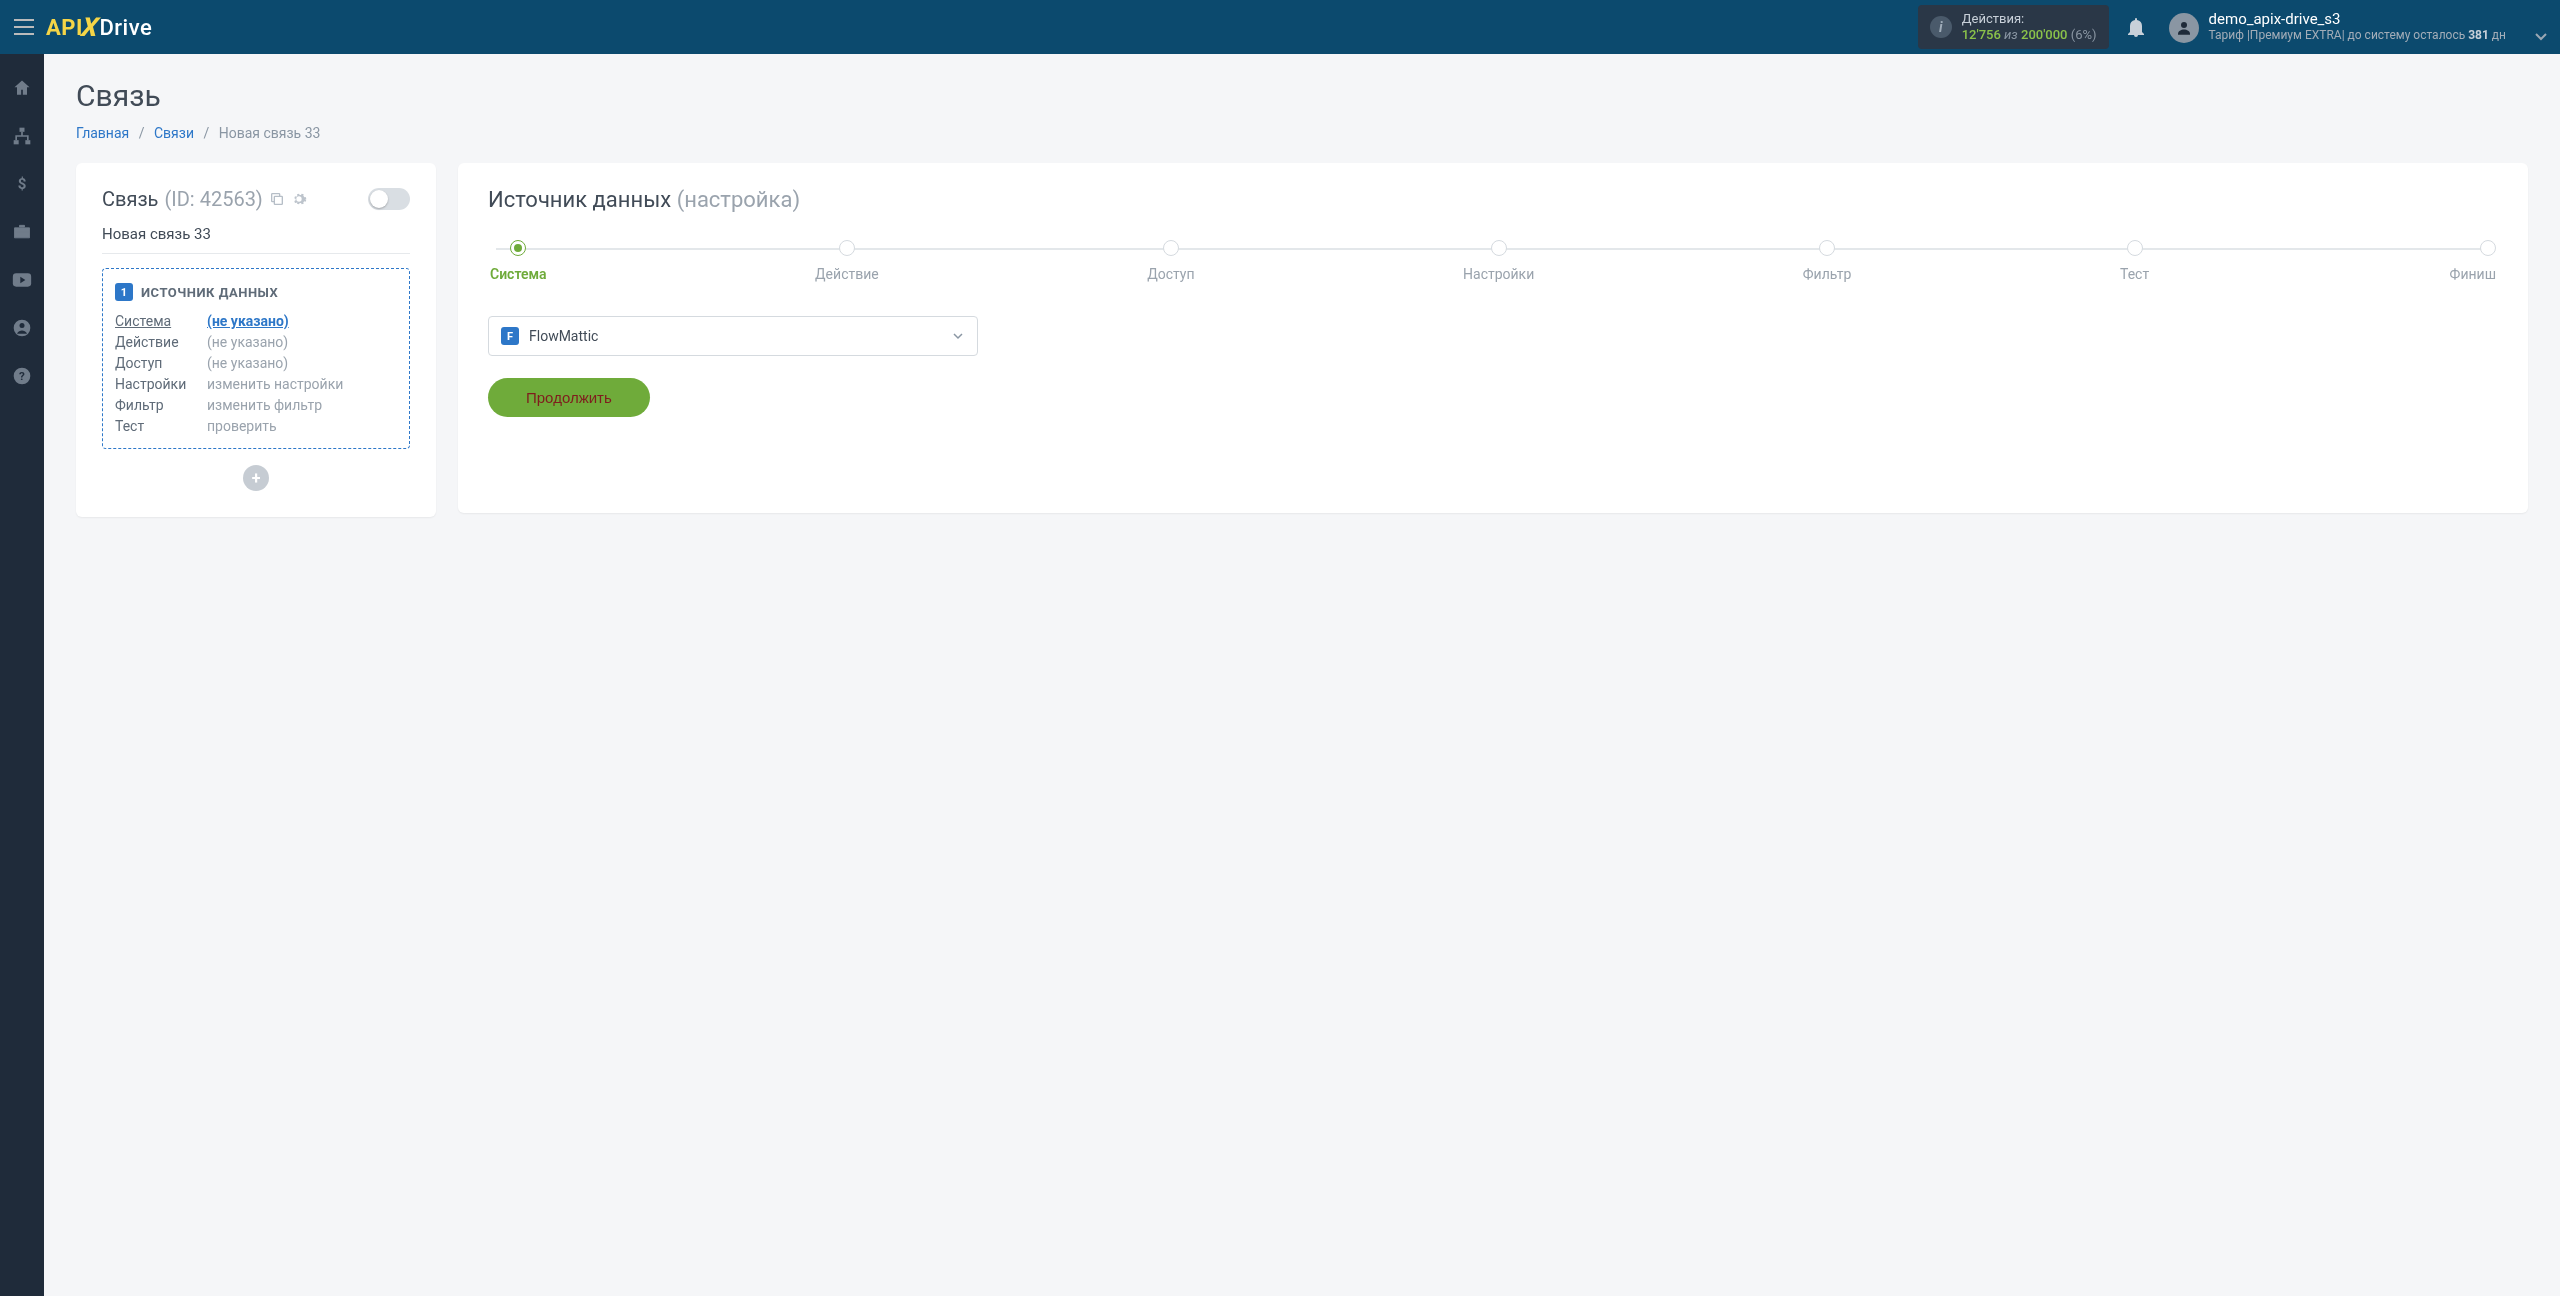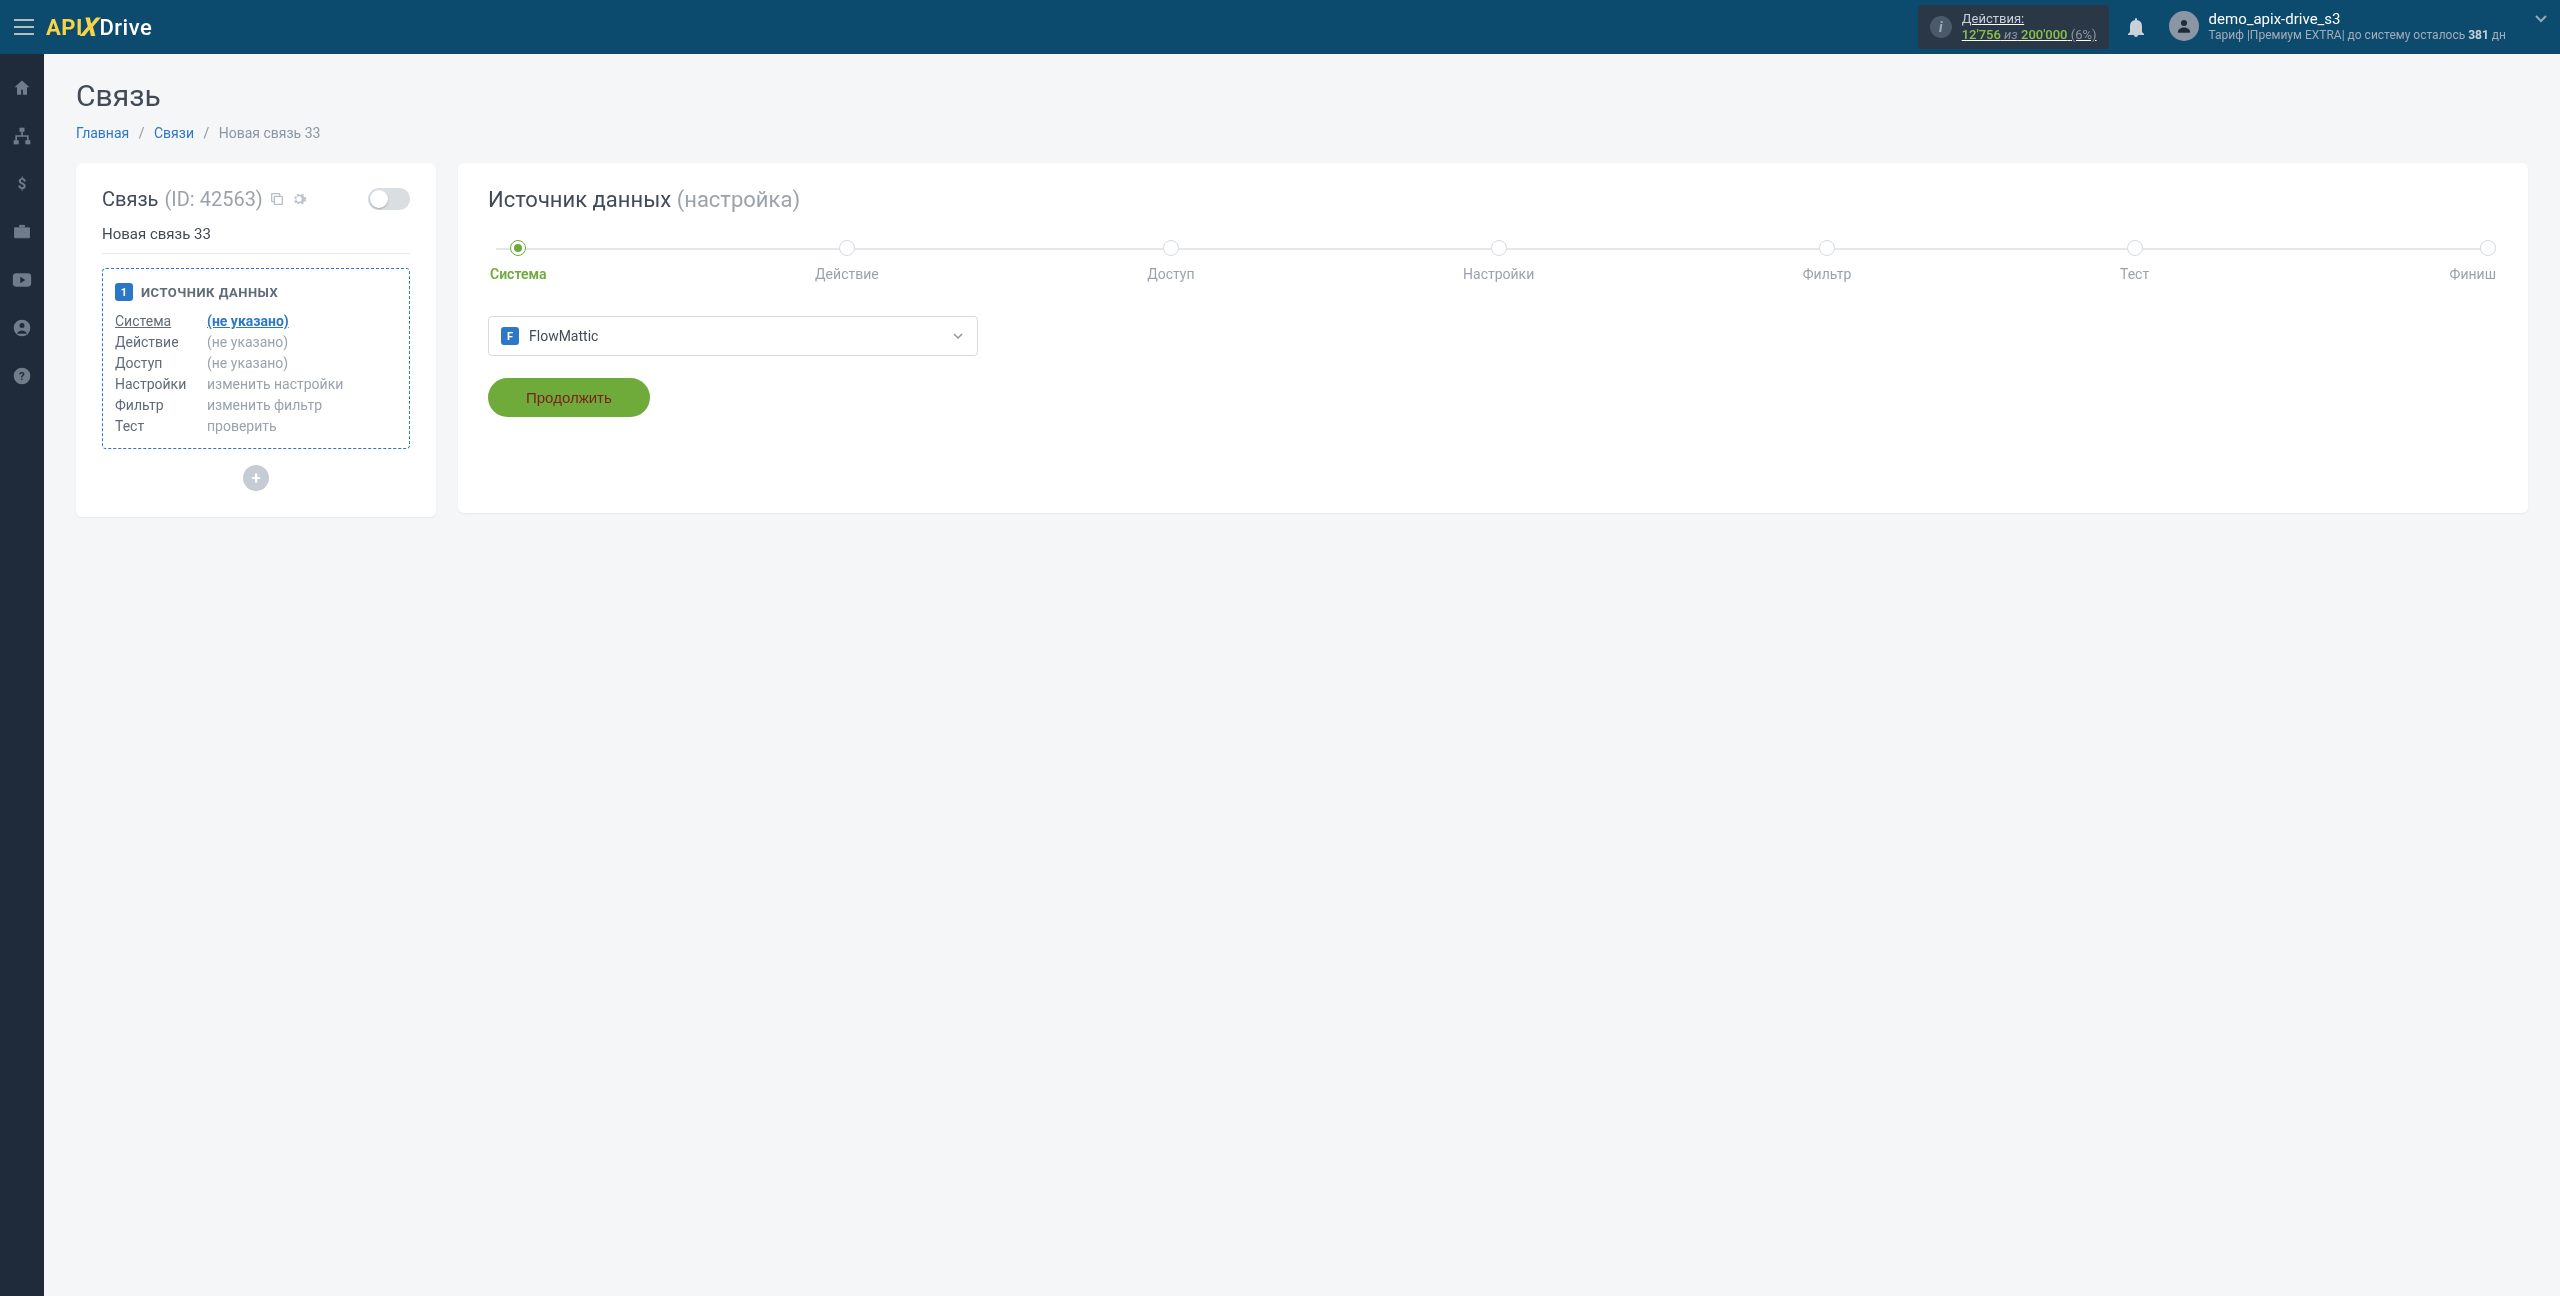--- a/index.html
+++ b/index.html
@@ -9,29 +9,29 @@
 .topbar { background: #0c4a6e; height: 54px; display: flex; align-items: center; color: #fff; padding: 0 12px; }
 .hamburger { width: 24px; height: 24px; display:flex; align-items:center; justify-content:center; color:#bbb; cursor:pointer; margin-right: 10px; }
 .logo { display:flex; align-items:center; font-weight: 700; font-size: 22px; letter-spacing: 0.5px; }
 .logo .api { color: #f5d547; }
 .logo .x { color: #f5d547; font-style: italic; margin: 0 -1px; transform: skewX(-8deg); display:inline-block; font-size:26px; font-weight:800; }
 .logo .drive { color: #fff; font-weight: 500; margin-left: 2px; }
 
 .topbar-spacer { flex: 1; }
 .actions-badge { background: #2a3747; border-radius: 4px; padding: 6px 12px; display:flex; align-items:center; gap: 10px; margin-right: 18px; }
 .actions-badge .info-ico { width:22px;height:22px;border-radius:50%;background:#4a5a6b;display:flex;align-items:center;justify-content:center;color:#a0adba;font-style:italic;font-weight:bold;font-size:14px; }
-.actions-badge .txt { font-size: 13px; line-height: 1.2; text-decoration: underline; }
+.actions-badge .txt { font-size: 13px; line-height: 1.2; }
 .actions-badge .lbl { color: #c8d0d9; }
 .actions-badge .num { color: #8bc34a; font-weight: 500; }
 .actions-badge .of { color: #8a96a3; font-style: italic; }
 .actions-badge .pct { color: #8a96a3; }
 
 .bell { width: 30px; text-align:center; color:#c8d0d9; cursor:pointer; margin-right: 12px; }
 
-.userblock { display:flex; align-items:flex-start; gap: 10px; cursor:pointer; }
+.userblock { display:flex; align-items:flex-end; gap: 10px; cursor:pointer; }
 .avatar { width:30px; height:30px; border-radius:50%; background:#8a96a3; display:flex; align-items:center; justify-content:center; color:#1f2b3a; }
 .userinfo { line-height: 1.15; }
 .username { color: #fff; font-size: 15px; }
 .tariff { color: #a3adb8; font-size: 12px; }
 .tariff .bold { font-weight: 700; color: #c8d0d9; }
 .chev { margin-left: 18px; color:#9ba7b3; }
 
 
 .shell { display:flex; min-height: calc(100vh - 54px); }
 .sidebar { width: 44px; background: #1f2b3a; padding-top: 22px; display:flex; flex-direction:column; align-items:center; gap: 24px; }

